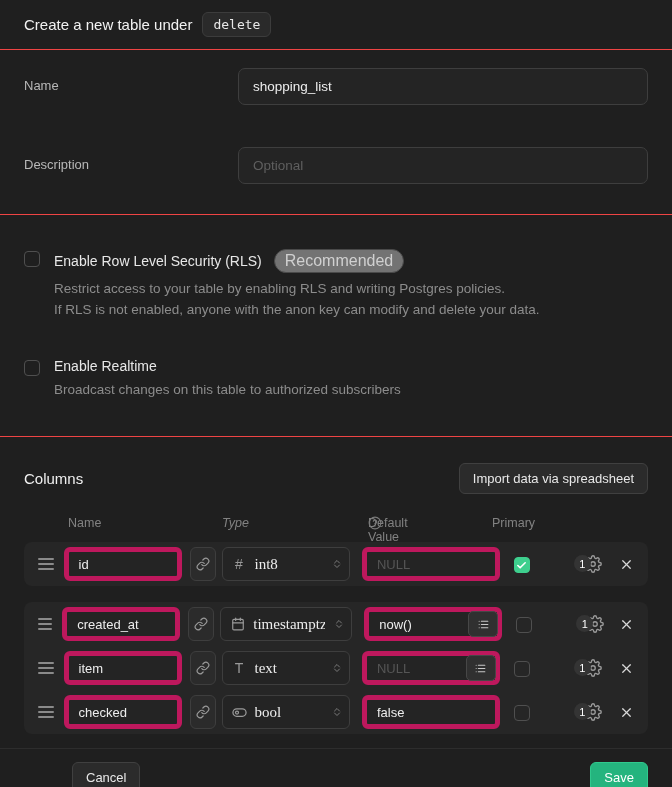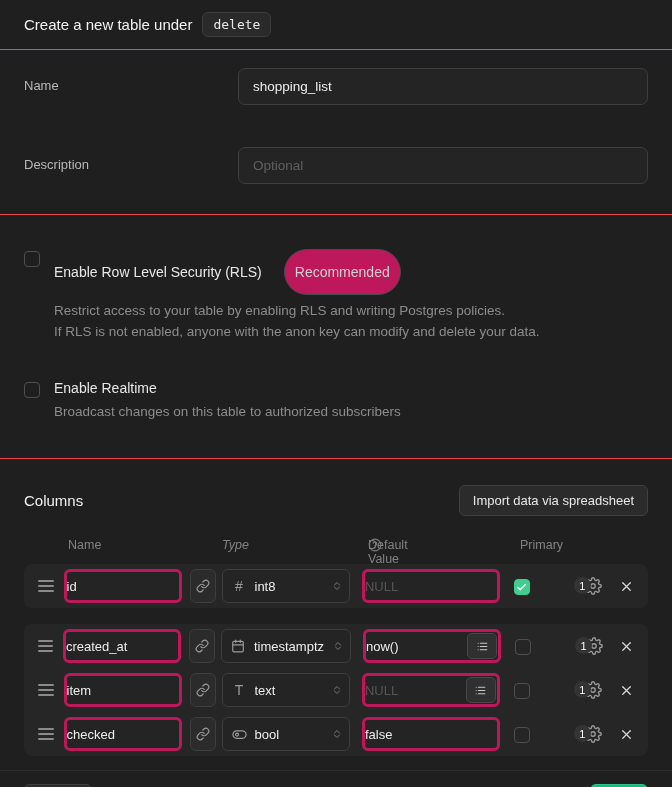--- a/index.html
+++ b/index.html
@@ -39,70 +39,71 @@
   
   .opt-sec { padding: 34px 24px 36px; }
   .opt { display: flex; align-items: flex-start; gap: 14px; }
   .opt + .opt { margin-top: 38px; }
   .cbx {
     width: 16px; height: 16px; flex: 0 0 16px; margin-top: 2px;
     border: 1px solid #4f4f4f; border-radius: 4px; background: transparent;
     display: inline-flex; align-items: center; justify-content: center; cursor: pointer;
   }
   .cbx.checked { background: #3ecf8e; border-color: #3ecf8e; }
-  .opt-label-row { display: flex; align-items: center; gap: 22px; }
+  .opt-label-row { display: flex; align-items: center; gap: 12px; }
   .opt-label { font-size: 14px; color: #e8e8e8; }
   .pill {
-    border: 1px solid #4a4a4a; border-radius: 999px; background: #be185d;
-    font-size: 14px; color: #d0d0d0; padding: 14px 10px;
+    border: 1px solid #4a4a4a; border-radius: 999px; background: #737373;
+    font-size: 16px; color: #d0d0d0; padding: 2px 10px;
   }
   .opt-desc { color: #8c8c8c; font-size: 13.5px; line-height: 21px; margin-top: 5px; }
 
   
   .cols-sec { padding: 26px 0 14px; border-bottom: 1px solid #2d2d2d; }
   .cols-head { display: flex; align-items: center; justify-content: space-between; padding: 0 24px; }
   .cols-title { font-size: 15px; color: #f0f0f0; }
   .btn {
     display: inline-flex; align-items: center; justify-content: center;
     background: #2b2b2b; border: 1px solid #404040; border-radius: 6px;
     color: #e8e8e8; font-size: 13px; padding: 7px 13px; cursor: pointer;
     font-family: "Liberation Sans", sans-serif;
+    margin-left: 48px;
   }
   .cols-header-row { position: relative; height: 16px; margin-top: 22px; margin-bottom: 10px; }
   .cols-header-row span { position: absolute; top: 0; color: #828282; font-size: 12.5px; }
   .ch-name { left: 68px; } .ch-type { left: 222px; font-style: italic; }
   .ch-default { left: 368px; display: flex; align-items: center; gap: 6px; }
-  .ch-primary { left: 520px; text-align: right; }
+  .ch-primary { left: 492px; text-align: right; }
 
   .row-card { margin: 0 24px; background: #262626; border-radius: 8px; }
   .row-card + .row-card { margin-top: 16px; }
   .col-row { display: flex; align-items: center; height: 44px; padding: 0 14px; }
 
   .drag { width: 16px; display: flex; flex-direction: column; gap: 3px; cursor: grab; }
   .drag i { display: block; height: 2px; background: #8a8a8a; border-radius: 1px; }
 
   .mini-input {
-    height: 34px; background: #242424; border: 3px solid #be185d; border-radius: 6px;
-    color: #ededed; font-size: 13px; padding: 0 0; outline: none;
+    height: 34px; background: #242424; border: 5px solid #be185d; border-radius: 6px;
+    color: #ededed; font-size: 13px; padding: 0 10px; outline: none;
     font-family: "Liberation Sans", sans-serif;
   }
   .name-in { width: 118px; margin-left: 10px; }
   .link-btn {
     width: 26px; height: 34px; margin-left: 8px; flex: 0 0 26px;
     background: #2b2b2b; border: 1px solid #3e3e3e; border-radius: 6px;
     display: inline-flex; align-items: center; justify-content: center; cursor: pointer;
   }
   .type-sel {
     width: 132px; height: 34px; margin-left: 6px;
     background: #242424; border: 1px solid #3e3e3e; border-radius: 6px;
     display: flex; align-items: center; gap: 8px; padding: 0 6px 0 9px; cursor: pointer;
   }
   .type-ico { color: #9a9a9a; width: 15px; display: inline-flex; justify-content: center;
     font-size: 14px; font-family: "Liberation Sans", sans-serif; }
-  .type-label { flex: 1; color: #ededed; font-size: 13px; white-space: nowrap; overflow: hidden; }
+  .type-label { flex: 1; color: #ededed; font-size: 15px; white-space: nowrap; overflow: hidden; font-family: Liberation Serif, serif; }
   .chev { color: #7a7a7a; display: inline-flex; }
 
   .def-wrap { position: relative; width: 138px; margin-left: 12px; }
   .def-in { width: 138px; }
   .def-in.dim::placeholder { color: #555; }
   .picker-btn {
     position: absolute; right: 4px; top: 4px; width: 30px; height: 26px;
     background: #303030; border: 1px solid #474747; border-radius: 5px;
     display: inline-flex; align-items: center; justify-content: center; cursor: pointer;
   }

